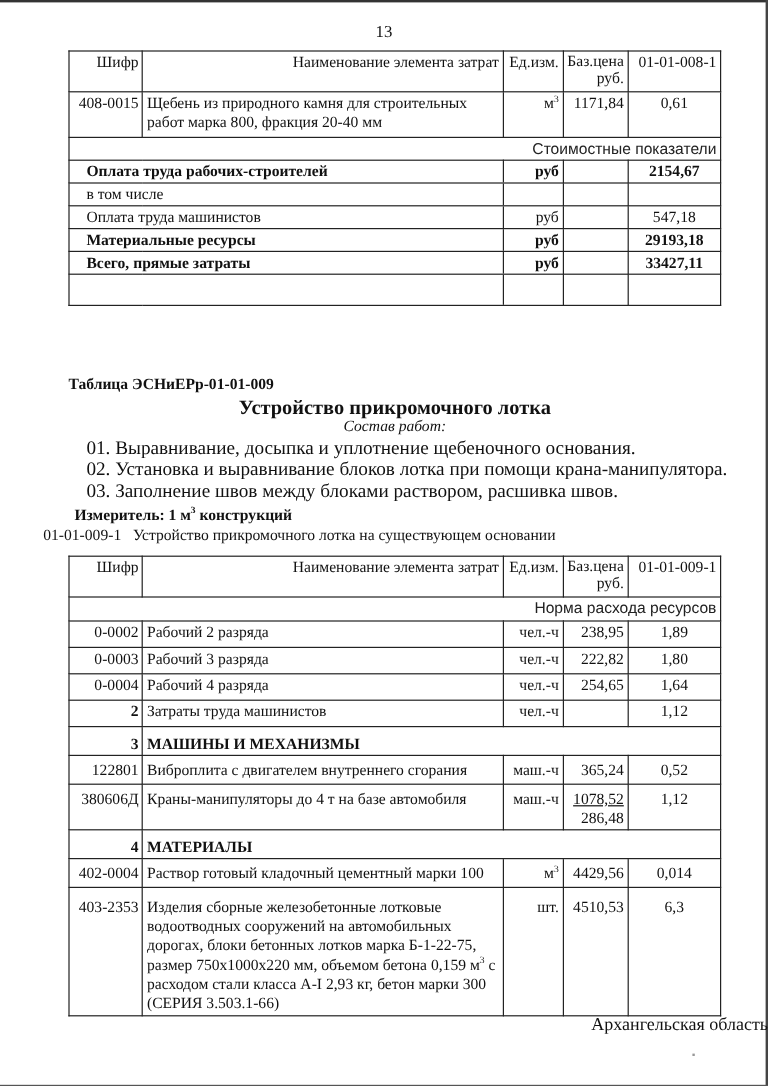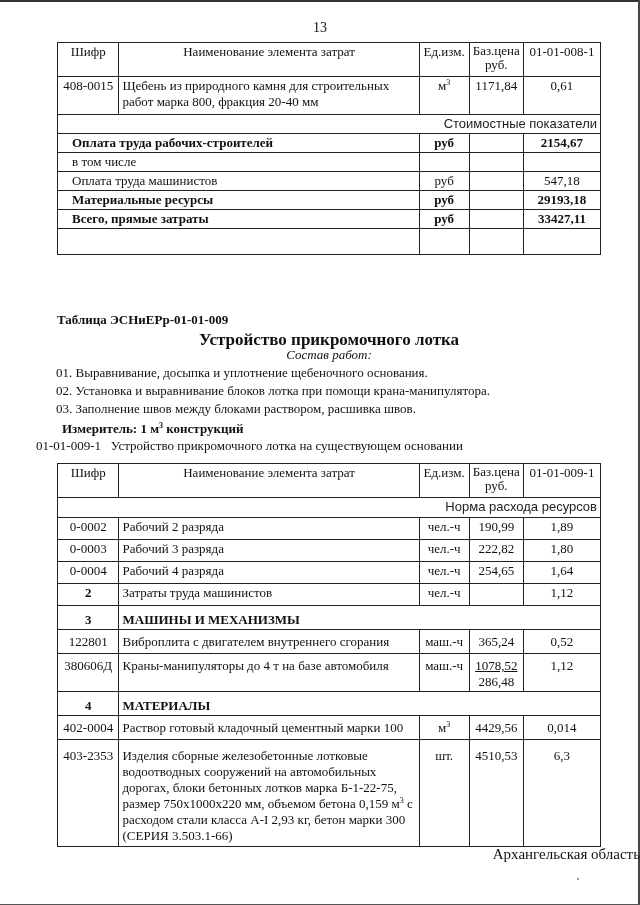--- a/index.html
+++ b/index.html
@@ -5,37 +5,37 @@
   html, body { margin:0; padding:0; background:#fff; }
   body { width:640px; height:905px; position:relative; overflow:hidden;
          font-family:"Liberation Serif", serif; color:#111; font-size:13px; }
   .edge-top { position:absolute; left:0; top:0; width:640px; height:2px; background:#333; }
   .edge-right { position:absolute; right:0; top:0; width:2px; height:905px; background:#444; }
   .edge-bottom { position:absolute; left:0; bottom:0; width:640px; height:1px; background:#555; }
   .page-num { position:absolute; top:20px; left:0; width:640px; text-align:center; font-size:14px; }
 
   table.grid { position:absolute; border-collapse:collapse; table-layout:fixed; }
   table.grid td { border:1px solid #222; padding:1px 3px; vertical-align:top; line-height:16px; font-size:13px; }
-  .c { text-align:center; }
+  .c { text-align:right; }
   .r { text-align:center; }
   .b { font-weight:bold; }
   .hdr td { vertical-align:middle; }
   .small-sans { font-family:"Liberation Sans", sans-serif; font-size:9.5px; text-align:right; color:#222; }
   sup { font-size:8px; line-height:0; }
   .nb-top td { border-top:none; }
   .nb-bottom td { border-bottom:none; }
 
   .t1 { left:57px; top:42px; width:544px; }
   .t2 { left:57px; top:463px; width:544px; }
 
   .block { position:absolute; left:57px; width:544px; }
   .tbl-title { top:312px; font-weight:bold; font-size:13px; }
   .subtitle { top:330px; text-align:center; font-weight:bold; font-size:17px; }
   .composition { top:347px; text-align:center; font-style:italic; font-size:13px; }
-  .work-item { font-size:13px; left:56px; }
+  .work-item { font-size:16px; left:72px; }
   .meter { top:421px; left:62px; font-weight:bold; font-size:13px; }
   .code-line { top:438px; left:36px; font-size:13px; }
   .region { position:absolute; top:846px; left:0; width:640px; text-align:right; font-size:15px; }
   .stray-dot { position:absolute; left:577px; top:878px; width:2px; height:2px; background:#999; }
   .under { text-decoration:underline; }
 </style>
 </head>
 <body>
 
 <div class="edge-top"></div>
@@ -134,21 +134,21 @@
     <td class="c" style="line-height:14px">Баз.цена руб.</td>
     <td class="c">01-01-009-1</td>
   </tr>
   <tr style="height:20px">
     <td colspan="5" class="small-sans">Норма расхода ресурсов</td>
   </tr>
   <tr class="nb-bottom" style="height:22px">
     <td class="c">0-0002</td>
     <td>Рабочий 2 разряда</td>
     <td class="c">чел.-ч</td>
-    <td class="c">190,99</td>
+    <td class="c">238,95</td>
     <td class="r">1,89</td>
   </tr>
   <tr class="nb-top nb-bottom" style="height:22px">
     <td class="c">0-0003</td>
     <td>Рабочий 3 разряда</td>
     <td class="c">чел.-ч</td>
     <td class="c">222,82</td>
     <td class="r">1,80</td>
   </tr>
   <tr class="nb-top" style="height:22px">

